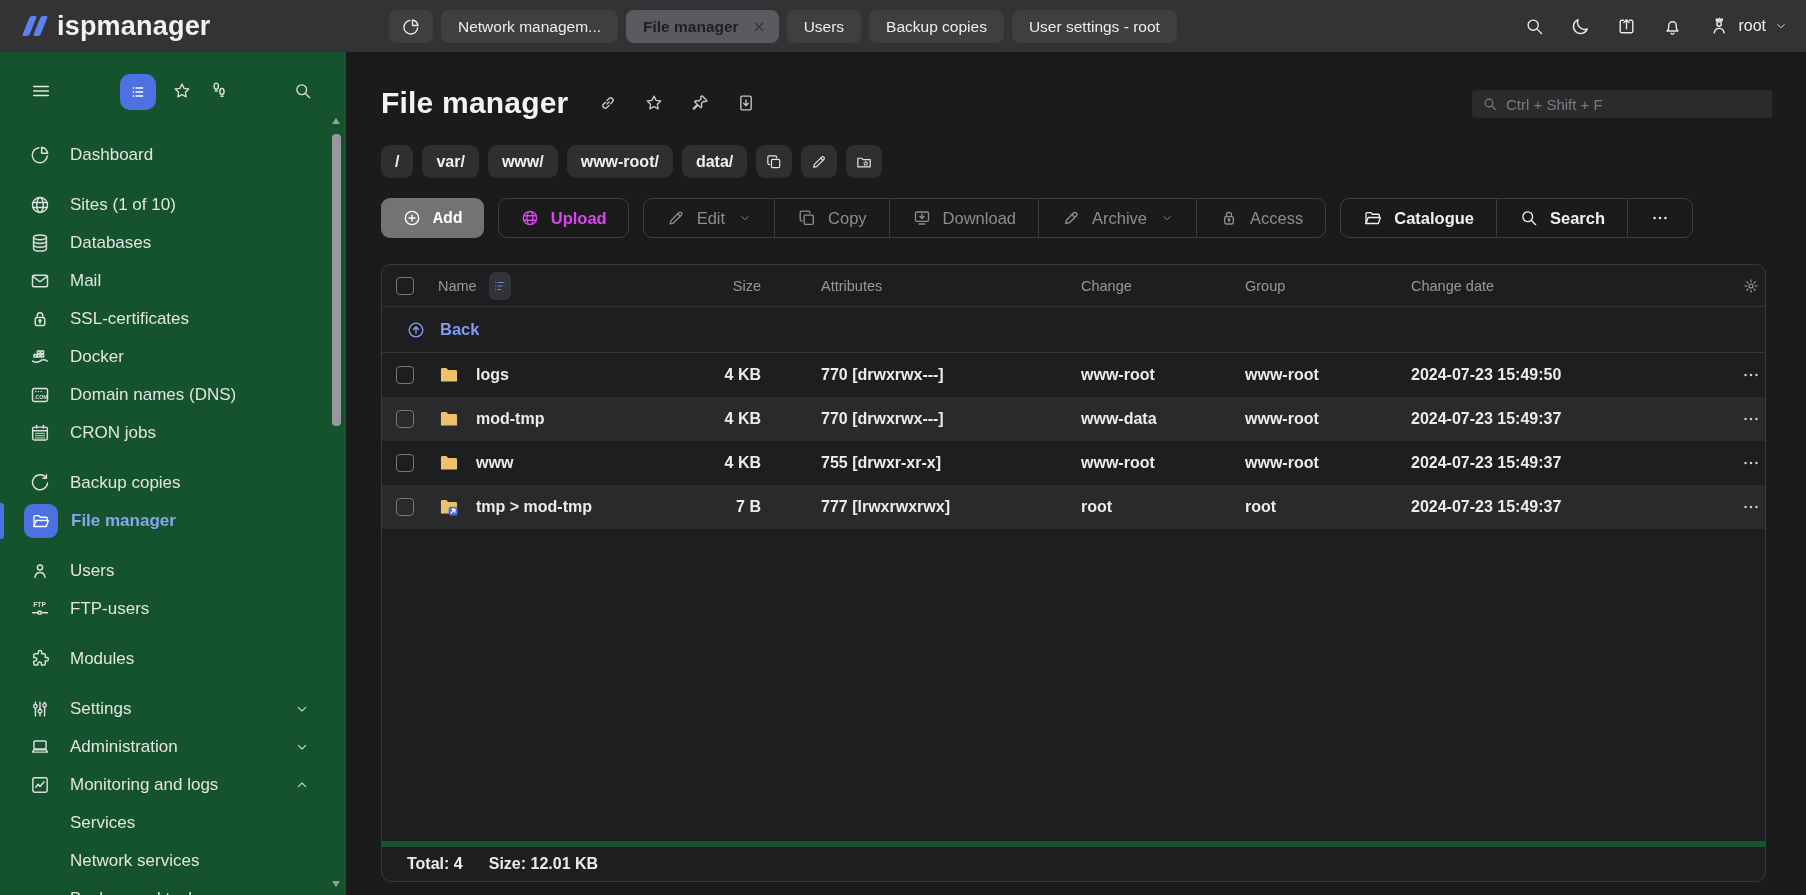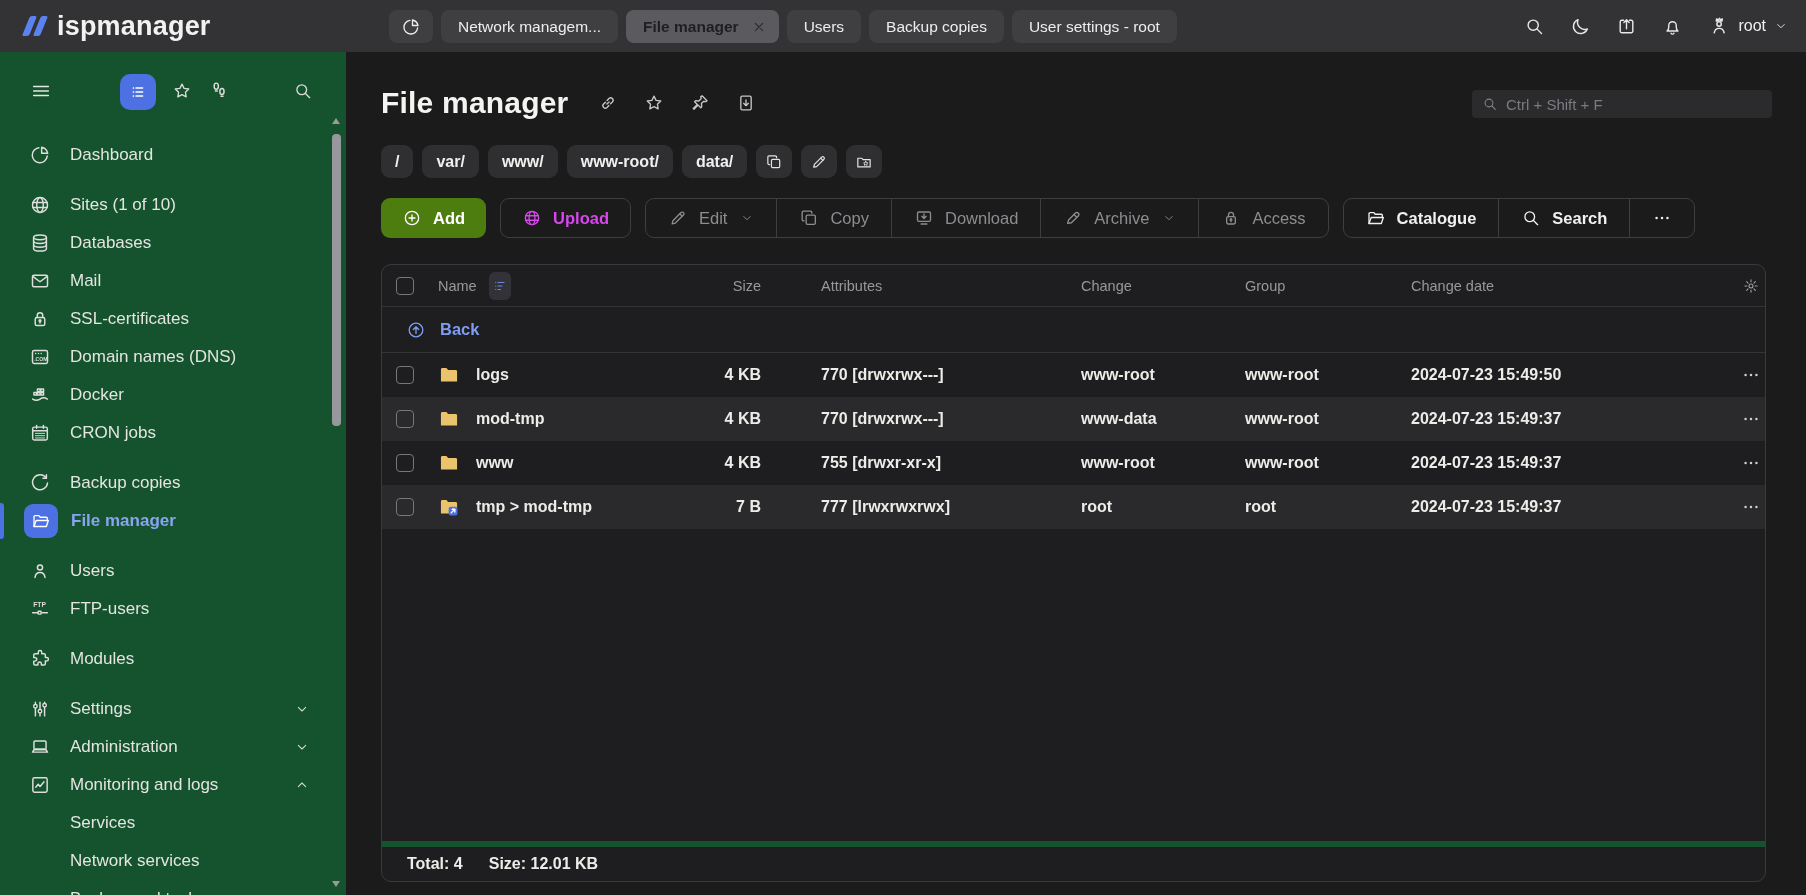--- a/index.html
+++ b/index.html
@@ -62,21 +62,21 @@
   .searchbox { position:absolute; right:34px; top:38px; width:300px; height:28px; background:#2b2b2d; border-radius:4px; display:flex; align-items:center; padding:0 10px; gap:8px; color:#808186; }
   .searchbox input { flex:1; background:transparent; border:none; outline:none; color:#d8d8d6; font-size:15px; font-family:inherit; }
   .searchbox input::placeholder { color:#7b7c81; }
 
   .crumbs { position:absolute; left:35px; top:93px; display:flex; gap:9px; align-items:center; }
   .chip { height:33px; border-radius:9px; background:#2f2f32; color:#f0f0ee; font-size:16px; font-weight:700; display:flex; align-items:center; padding:0 14px; cursor:pointer; white-space:nowrap; }
   .chip.icn { width:36px; padding:0; justify-content:center; color:#e4e4e2; }
 
   .toolbar { position:absolute; left:35px; top:146px; display:flex; gap:14px; align-items:center; }
   .btn { height:40px; border-radius:9px; display:flex; align-items:center; gap:11px; padding:0 21px; font-size:16.5px; cursor:pointer; white-space:nowrap; }
-  .btn.primary { background:#4d7c0f; color:#fff; font-weight:700; }
+  .btn.primary { background:#737373; color:#fff; font-weight:700;font-family:Liberation Mono, monospace; }
   .btn.ghost { border:1px solid #3e3e41; color:#d946ef; font-weight:700; }
   .btngroup { height:40px; border:1px solid #3e3e41; border-radius:9px; display:flex; align-items:center; overflow:hidden; }
   .gbtn { height:100%; display:flex; align-items:center; gap:11px; padding:0 22px; font-size:16.5px; cursor:pointer; white-space:nowrap; }
   .gbtn.dis { color:#8d8d91; }
   .gbtn.en { color:#f0f0ee; font-weight:700; }
   .vdiv { width:1px; height:40px; background:#3e3e41; }
   .caret { margin-left:2px; }
 
   
   .tablewrap { position:absolute; left:35px; top:212px; width:1385px; height:618px; border:1px solid #3a3a3d; border-radius:10px; background:#1e1e20; display:flex; flex-direction:column; overflow:hidden; }
@@ -270,40 +270,40 @@
               <rect x="6.8" y="10.4" width="10.4" height="8.8" rx="1.8"></rect>
               <path d="M9 10.4V8.2a3 3 0 0 1 6 0v2.2"></path>
               <circle cx="12" cy="13.8" r="1"></circle>
               <path d="M12 14.8v1.6"></path>
             </svg>
           </span>
         <span class="lbl">SSL-certificates</span>
       </div>
       <div class="mitem">
         <span class="mic">
-            <svg class="i22" viewBox="0 0 24 24" stroke-width="1.4">
-              <rect x="3.8" y="5" width="16.4" height="14" rx="1.8"></rect>
-              <path d="M7.3 8.2h.01M10.3 8.2h.01M13.3 8.2h.01"></path>
-              <text x="5.6" y="16.8" font-size="5.6" font-weight="bold" fill="currentColor" stroke="none">.COM</text>
-            </svg>
-          </span>
-        <span class="lbl">Domain names (DNS)</span>
-      </div>
-      <div class="mitem">
-        <span class="mic">
             <svg class="i22" viewBox="0 0 24 24" stroke-width="1.3">
               <rect x="5.4" y="9.2" width="2.9" height="2.9"></rect>
               <rect x="9.2" y="9.2" width="2.9" height="2.9"></rect>
               <rect x="13" y="9.2" width="2.9" height="2.9"></rect>
               <rect x="9.2" y="5.4" width="2.9" height="2.9"></rect>
               <rect x="13" y="5.4" width="2.9" height="2.9"></rect>
               <path d="M4 16.4c2.7 1.9 5.3 1.9 8 0s5.3-1.9 8 0"></path>
             </svg>
           </span>
         <span class="lbl">Docker</span>
+      </div>
+      <div class="mitem">
+        <span class="mic">
+            <svg class="i22" viewBox="0 0 24 24" stroke-width="1.4">
+              <rect x="3.8" y="5" width="16.4" height="14" rx="1.8"></rect>
+              <path d="M7.3 8.2h.01M10.3 8.2h.01M13.3 8.2h.01"></path>
+              <text x="5.6" y="16.8" font-size="5.6" font-weight="bold" fill="currentColor" stroke="none">.COM</text>
+            </svg>
+          </span>
+        <span class="lbl">Domain names (DNS)</span>
       </div>
       <div class="mitem">
         <span class="mic">
             <svg class="i22" viewBox="0 0 24 24" stroke-width="1.4">
               <rect x="4" y="5.6" width="16" height="14" rx="1.8"></rect>
               <path d="M4 9.6h16M8.3 3.8v3M15.7 3.8v3"></path>
               <path d="M7 12.4h10M7 14.9h10M7 17.4h10" stroke-width="1"></path>
             </svg>
           </span>
         <span class="lbl">CRON jobs</span>

